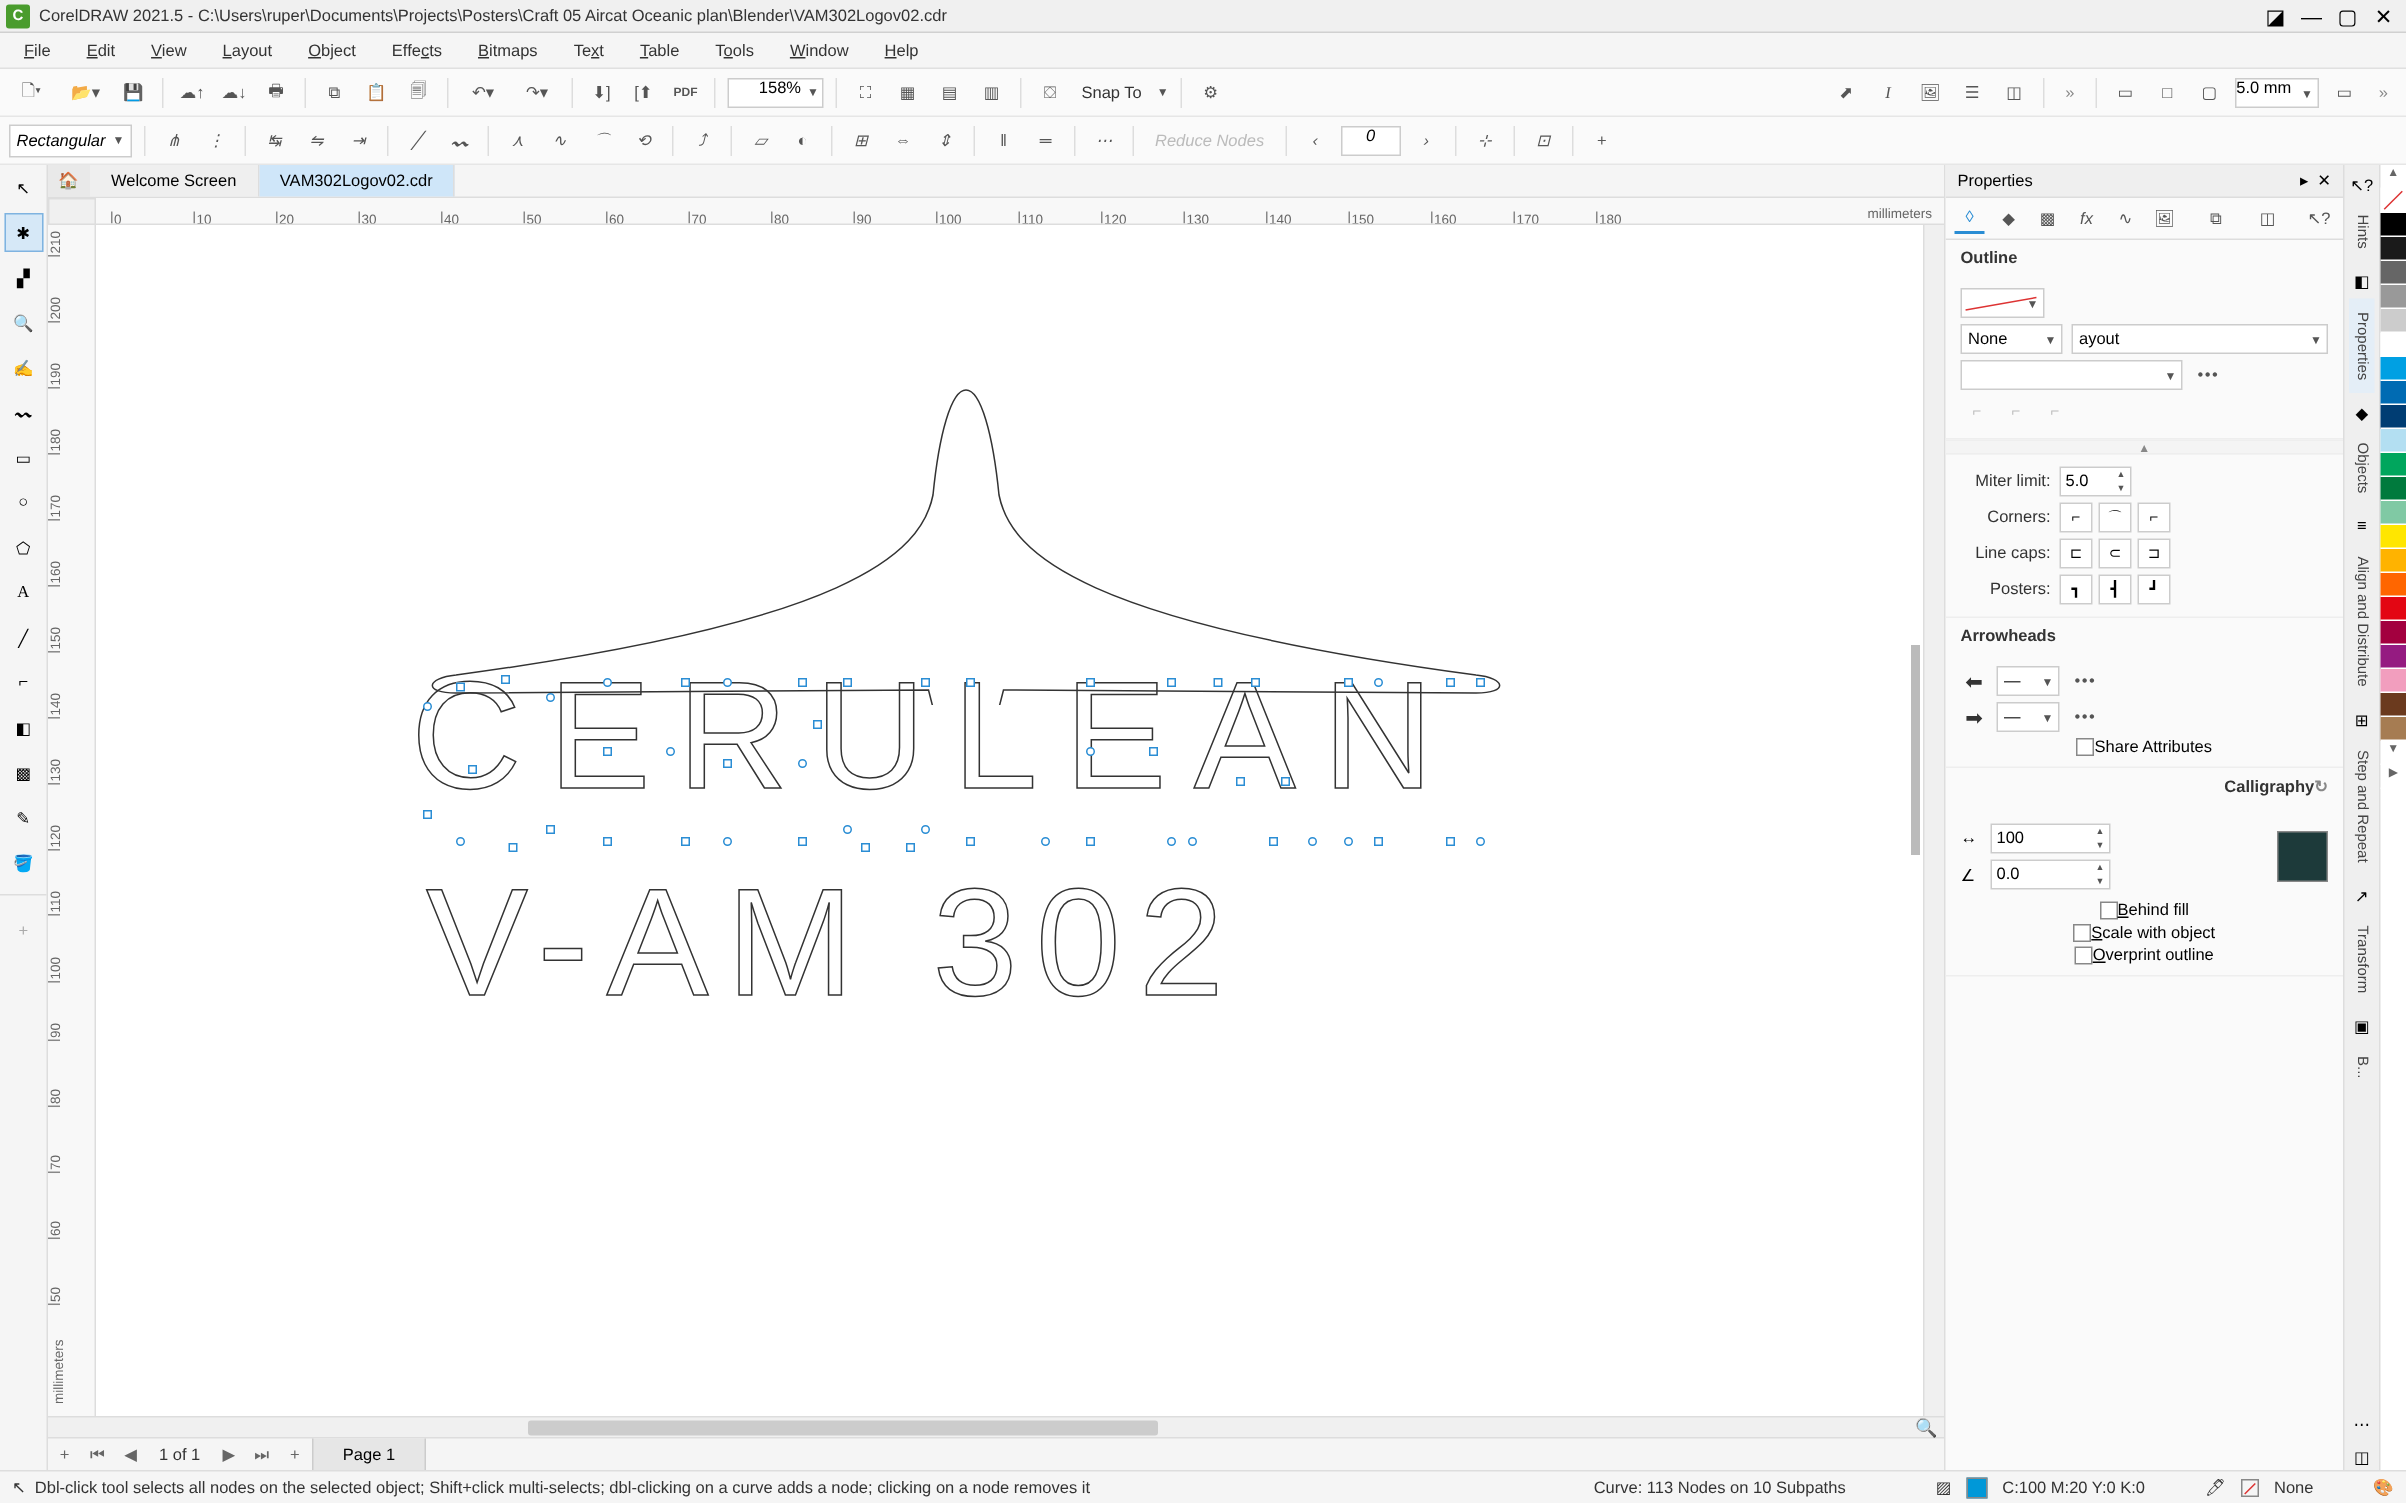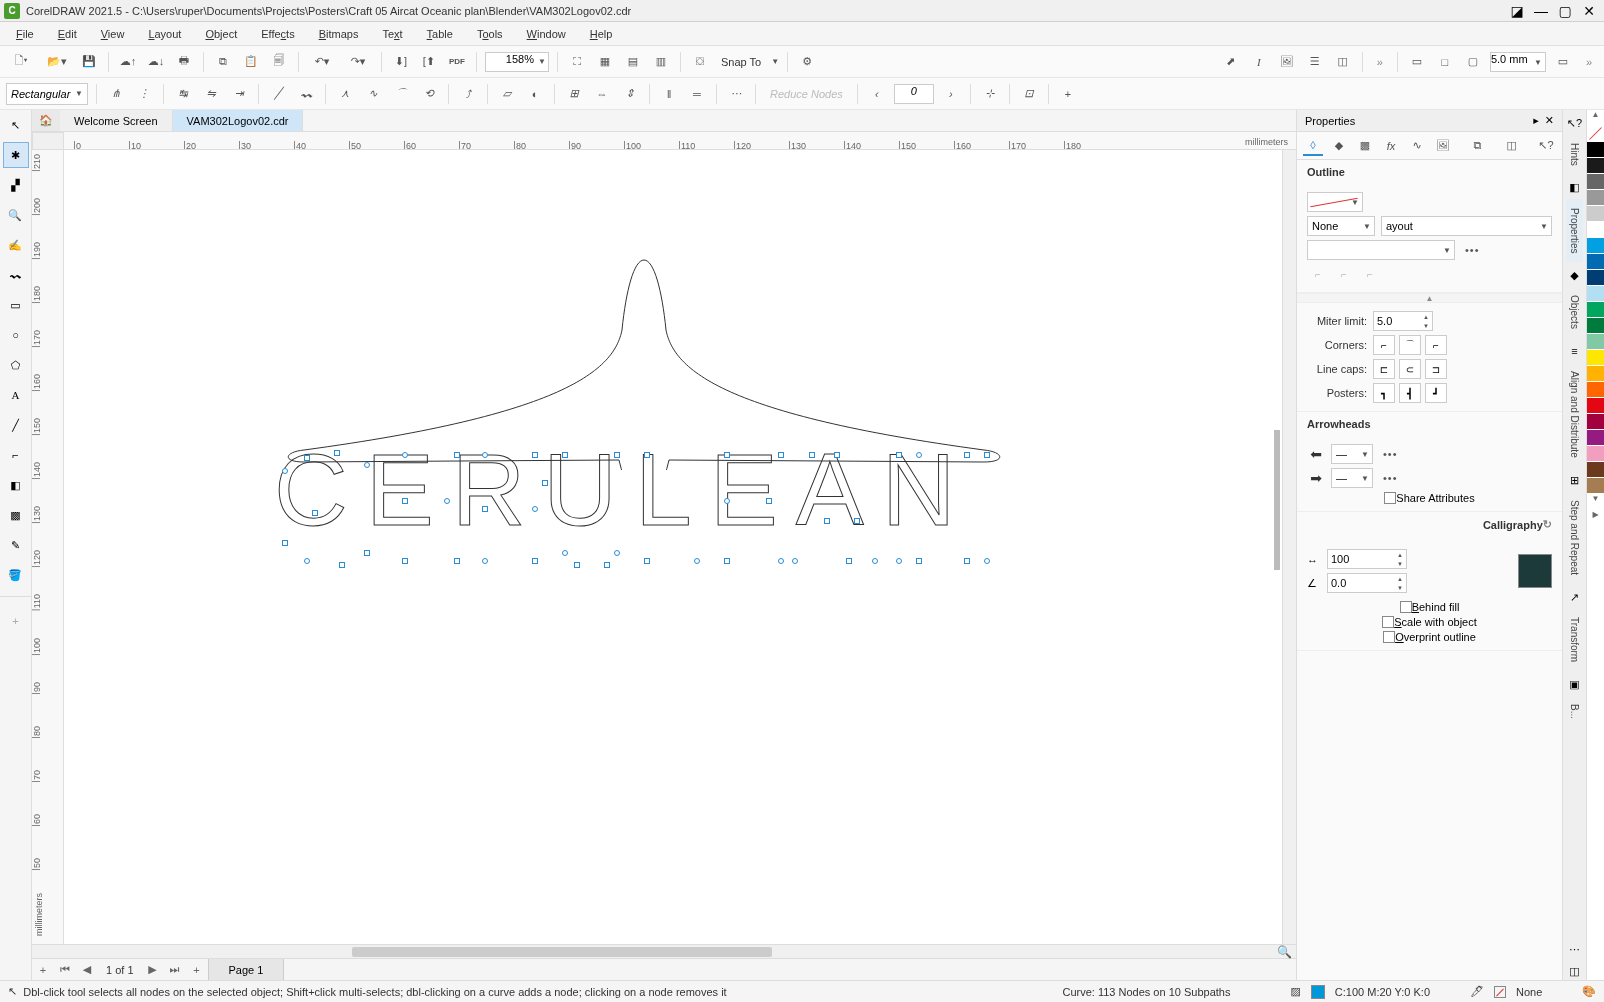--- a/index.html
+++ b/index.html
@@ -68,21 +68,21 @@
 .row .lbl { width: 60px; text-align: right; color: #333; }
 .sel { height: 20px; border: 1px solid #ccc; background: #fff; display: flex; align-items: center; padding: 0 4px; position: relative; flex: 1; }
 .sel.small { flex: none; width: 68px; }
 .sel .caret { position: absolute; right: 3px; font-size: 8px; color: #555; }
 .no-outline { width: 56px; height: 20px; border: 1px solid #ccc; background: #fff; margin-left: 0; position: relative; display: flex; align-items: center; }
 .no-outline .diag { position: absolute; left: 2px; width: 48px; height: 1px; background: #d33; transform: rotate(-10deg); top: 9px; }
 .no-outline .caret { position: absolute; right: 3px; font-size: 8px; color: #555; }
 .iconbtn-group { display: flex; gap: 4px; }
 .iconbtn { width: 22px; height: 20px; border: 1px solid #ccc; background: #fff; display: flex; align-items: center; justify-content: center; font-size: 10px; }
 .iconbtn.flat { border: none; background: transparent; }
-.spin { width: 60px; height: 20px; border: 1px solid #ccc; background: #fff; padding: 0 3px; display: flex; align-items: center; position: relative; }
+.spin { width: 48px; height: 20px; border: 1px solid #ccc; background: #fff; padding: 0 3px; display: flex; align-items: center; position: relative; }
 .spin .updn { position: absolute; right: 0; top: 0; width: 12px; height: 18px; display: flex; flex-direction: column; }
 .spin .updn span { flex: 1; font-size: 6px; display: flex; align-items: center; justify-content: center; color: #555; }
 .chk { display: flex; align-items: center; gap: 0; margin: 3px 0; justify-content: center; }
 .chk .box { width: 12px; height: 12px; border: 1px solid #888; background: #fff; }
 .swatch-big { width: 34px; height: 34px; background: #1d3a3a; border: 1px solid #888; }
 .dock-right { width: 24px; background: #efefef; border-left: 1px solid #ddd; display: flex; flex-direction: column; align-items: center; padding-top: 2px; gap: 2px; }
 .dock-right .tab-label { writing-mode: vertical-rl; padding: 8px 2px; color: #444; font-size: 10px; border: 1px solid transparent; }
 .dock-right .dicon { width: 18px; height: 18px; display: flex; align-items: center; justify-content: center; margin-top: 2px; }
 .color-strip { width: 18px; background: #fff; border-left: 1px solid #ddd; display: flex; flex-direction: column; }
 .color-strip .cs { height: 16px; border-bottom: 1px solid #fff; }
@@ -294,20 +294,21 @@
           <div class="tick" style="top: 708px;">50</div>
         </div>
       <div class="canvas">
         <div class="page-edge"></div>
 
         <svg style="position:absolute;left:200px;top:100px" width="760" height="220" viewBox="0 0 760 220">
           <path d="M 380 10 C 370 10 362 40 358 80 C 350 120 300 165 40 200 C 20 202 18 212 40 212 L 355 210 C 360 230 370 270 380 270 C 390 270 400 230 405 210 L 720 212 C 742 212 740 202 720 200 C 460 165 410 120 402 80 C 398 40 390 10 380 10 Z" fill="none" stroke="#333" stroke-width="1"></path>
         </svg>
 
         <div class="art-text1" style="left:210px">CERULEAN</div>
+        <div class="art-text2" style="left:220px">V-AM 302</div>
 
         <div id="nodes-layer">
             <div class="node-dot round" style="left: 218px; top: 318px;"></div>
             <div class="node-dot" style="left: 240px; top: 305px;"></div>
             <div class="node-dot" style="left: 270px; top: 300px;"></div>
             <div class="node-dot round" style="left: 300px; top: 312px;"></div>
             <div class="node-dot" style="left: 248px; top: 360px;"></div>
             <div class="node-dot" style="left: 218px; top: 390px;"></div>
             <div class="node-dot round" style="left: 240px; top: 408px;"></div>
             <div class="node-dot" style="left: 275px; top: 412px;"></div>

